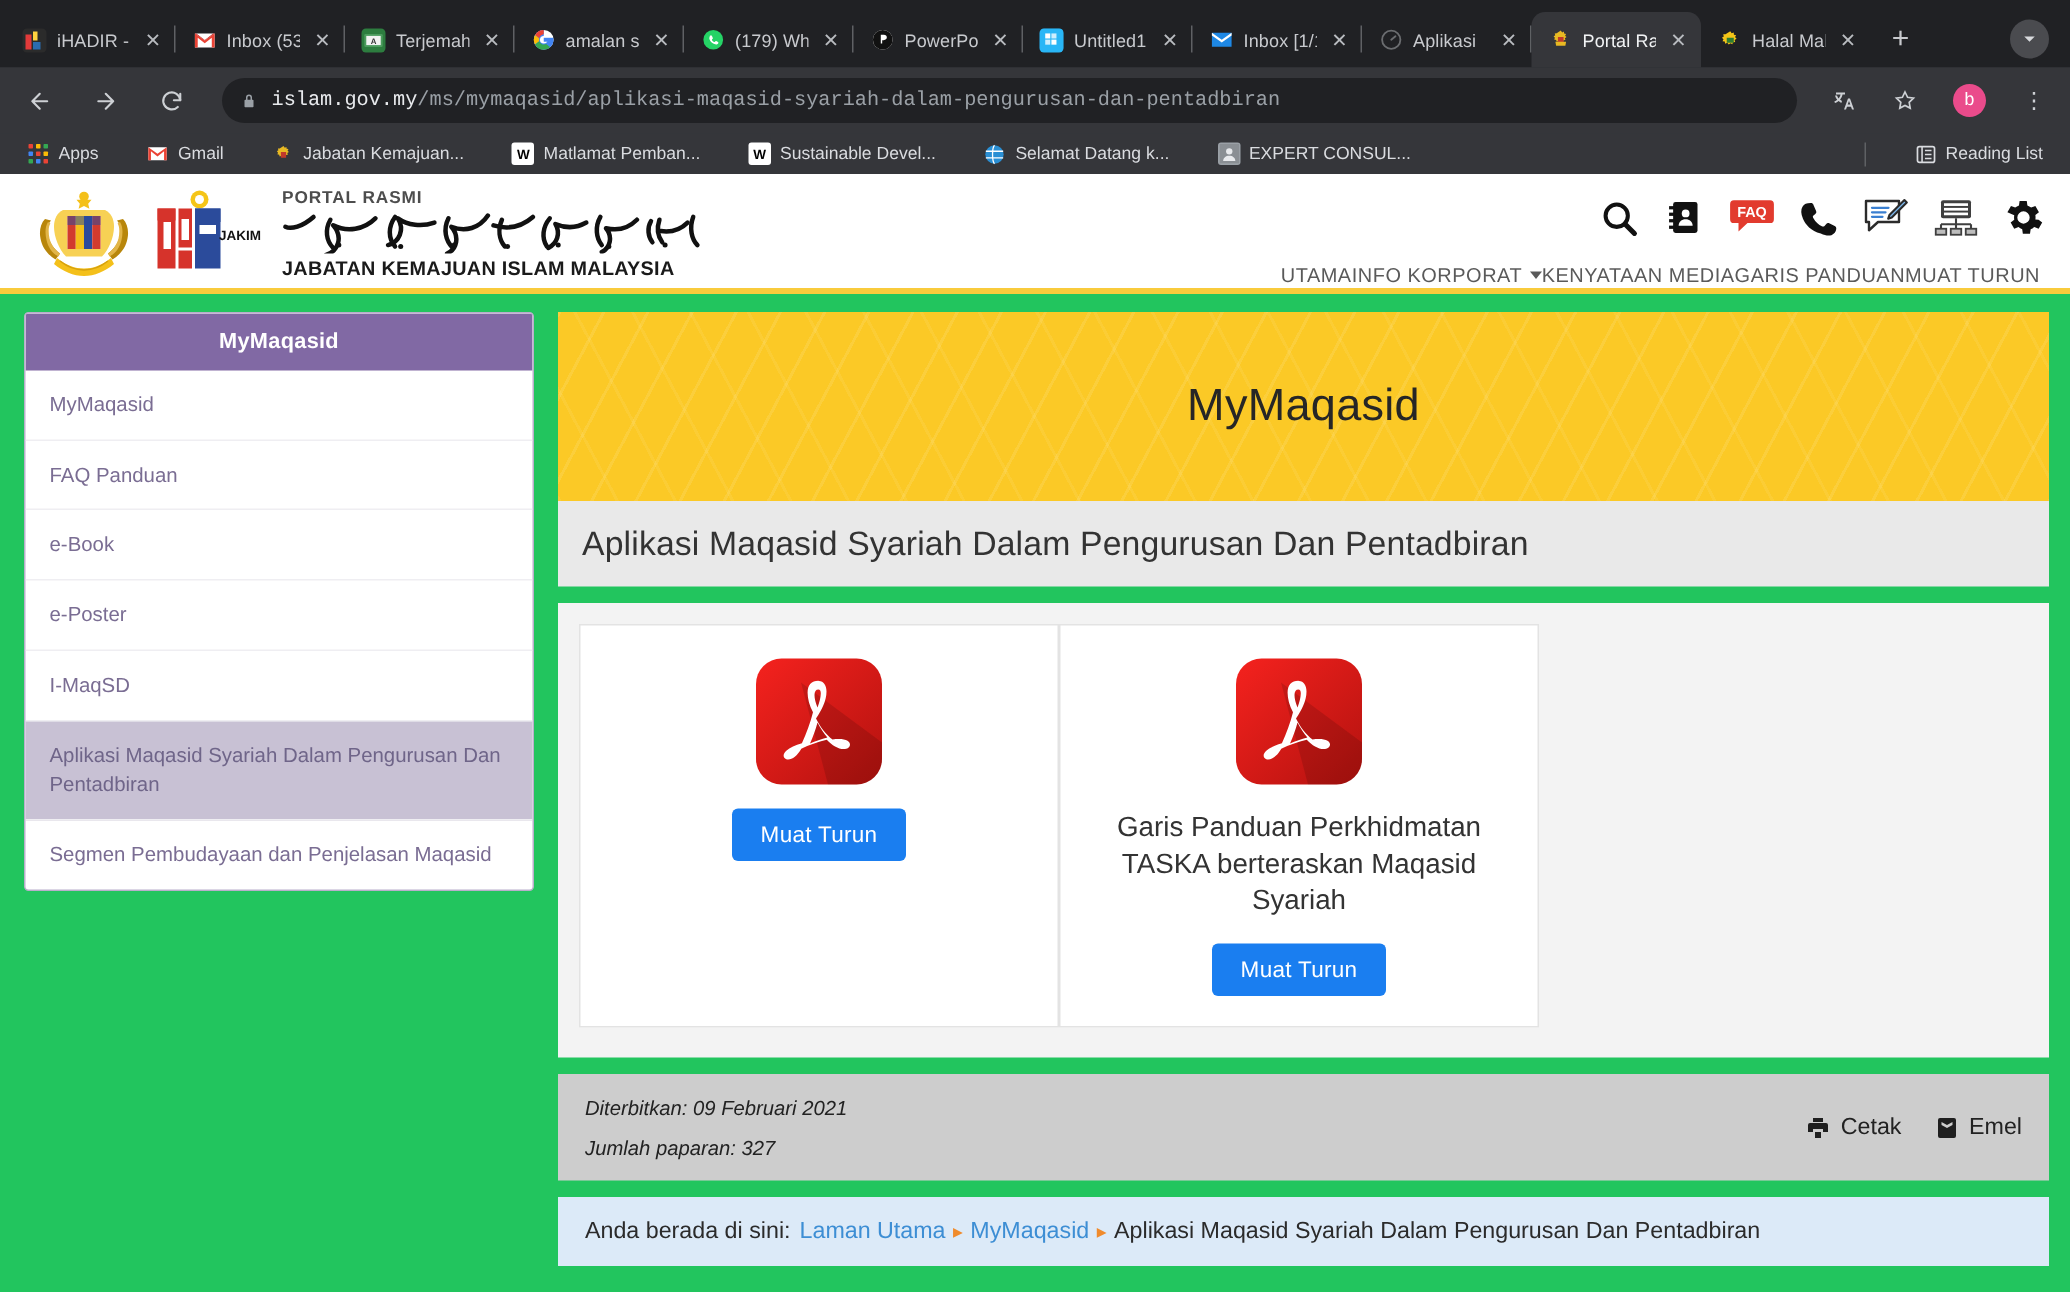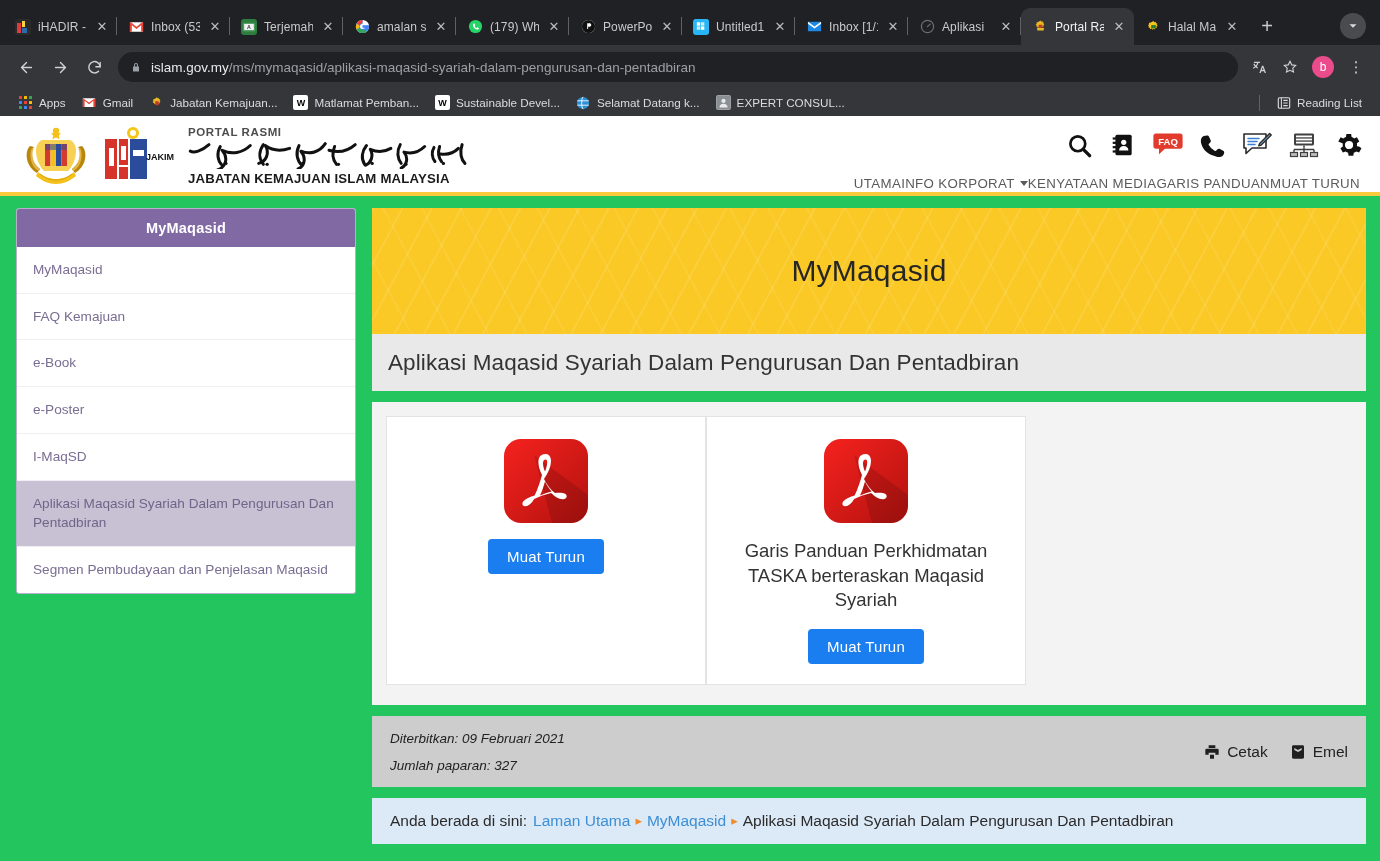--- a/index.html
+++ b/index.html
@@ -50,21 +50,21 @@
   .tabstrip-spacer { flex: 1 1 auto; }
   .profile-pill {
     width: 26px; height: 26px; border-radius: 50%; background: #4a4b4f;
     margin: 0 14px 6px 0; display: flex; align-items: center;
     justify-content: center; flex: 0 0 26px;
   }
   .profile-pill svg { width: 14px; height: 14px; fill: #d8dadd; }
 
   .omnibar {
     height: 44px; display: flex; align-items: center;
-    gap: 2px; padding: 0 10px; background: #35363a;
+    gap: 12px; padding: 0 10px; background: #35363a; font-family: Liberation Mono, monospace;
   }
   .navbtn {
     width: 32px; height: 32px; border-radius: 50%; color: #cdd0d4;
     display: flex; align-items: center; justify-content: center;
     flex: 0 0 32px;
   }
   .navbtn svg { width: 17px; height: 17px; stroke: #cdd0d4; fill: none;
     stroke-width: 2; stroke-linecap: round; stroke-linejoin: round; }
   .urlbox {
     flex: 1 1 auto; height: 30px; background: #202124; border-radius: 16px;
@@ -80,21 +80,21 @@
     justify-content: center; flex: 0 0 28px; color: #cdd0d4; font-size: 15px;
   }
   .omni-icon svg { width: 16px; height: 16px; fill: #cdd0d4; }
   .avatar-b {
     width: 22px; height: 22px; border-radius: 50%; background: #ea4b8b;
     color: #fff; font-size: 12px; display: flex; align-items: center;
     justify-content: center; flex: 0 0 22px; margin: 0 6px;
   }
 
   .bookmarks {
-    height: 27px; display: flex; align-items: center; gap: 0;
+    height: 27px; display: flex; align-items: center; gap: 16px;
     padding: 0 10px; background: #35363a; font-size: 11.7px; color: #dadce0;
   }
   .bm {
     display: flex; align-items: center; gap: 6px; padding: 3px 8px;
     border-radius: 4px; white-space: nowrap; max-width: 150px;
   }
   .bm-ico {
     width: 15px; height: 15px; flex: 0 0 15px; border-radius: 2px;
     display: flex; align-items: center; justify-content: center;
     font-size: 9px; font-weight: bold; overflow: hidden;
@@ -659,21 +659,21 @@
       </div>
     </div>
   </div>
 
   <div class="body-area">
 
     <div class="sidebar-wrap">
       <div class="sidebar">
         <div class="sb-head">MyMaqasid</div>
         <div class="sb-item">MyMaqasid</div>
-        <div class="sb-item">FAQ Kemajuan</div>
+        <div class="sb-item">FAQ Panduan</div>
         <div class="sb-item">e-Book</div>
         <div class="sb-item">e-Poster</div>
         <div class="sb-item">I-MaqSD</div>
         <div class="sb-item active">Aplikasi Maqasid Syariah Dalam Pengurusan Dan Pentadbiran</div>
         <div class="sb-item">Segmen Pembudayaan dan Penjelasan Maqasid</div>
       </div>
     </div>
 
     <div class="main">
 

